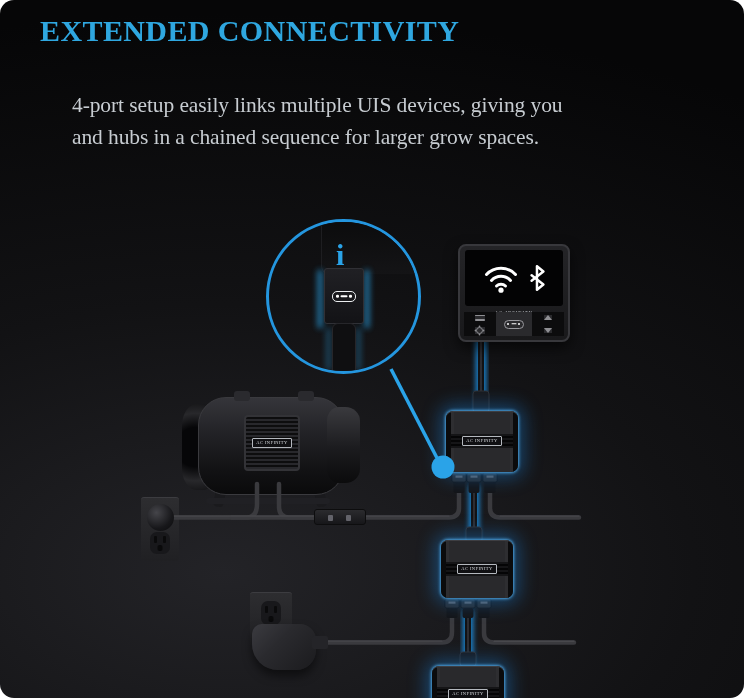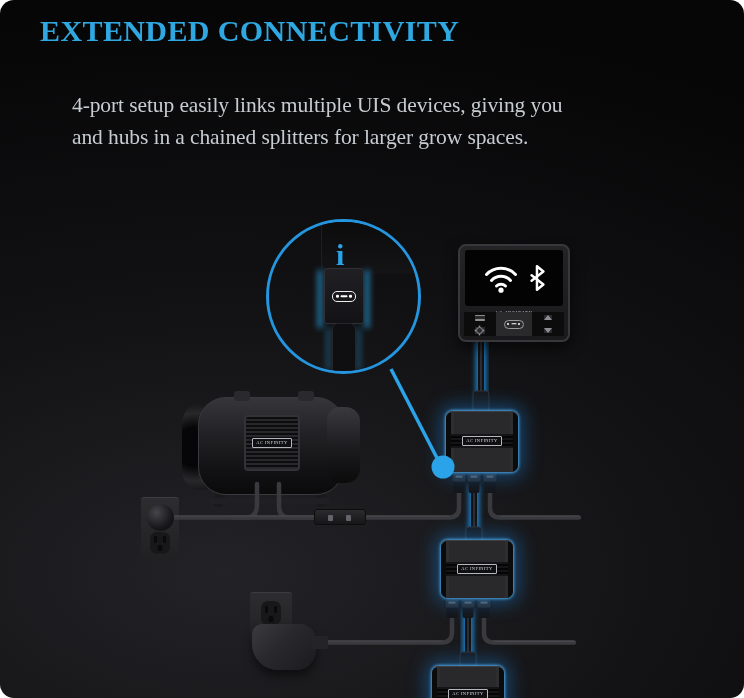--- a/index.html
+++ b/index.html
@@ -132,21 +132,21 @@
   .co-cable2{position:absolute;left:67px;top:150px;width:16px;height:40px;background:#0c0c0e;border:1px solid #222226;border-radius:5px;}
 </style>
 </head>
 <body>
 
 <div id="canvas">
 
   <div class="title">EXTENDED CONNECTIVITY</div>
   <div class="bodycopy">
     <div>4-port setup easily links multiple UIS devices, giving you</div>
-    <div>and hubs in a chained splitters for larger grow spaces.</div>
+    <div>and hubs in a chained sequence for larger grow spaces.</div>
   </div>
 
   <svg class="svg-layer" width="744" height="698" viewBox="0 0 744 698">
     <defs>
       <filter id="glow" x="-60%" y="-60%" width="220%" height="220%">
         <feGaussianBlur stdDeviation="2.6"></feGaussianBlur>
       </filter>
     </defs>
 
     <g stroke="#3a3a3e" stroke-width="4.5" fill="none" stroke-linecap="round">

